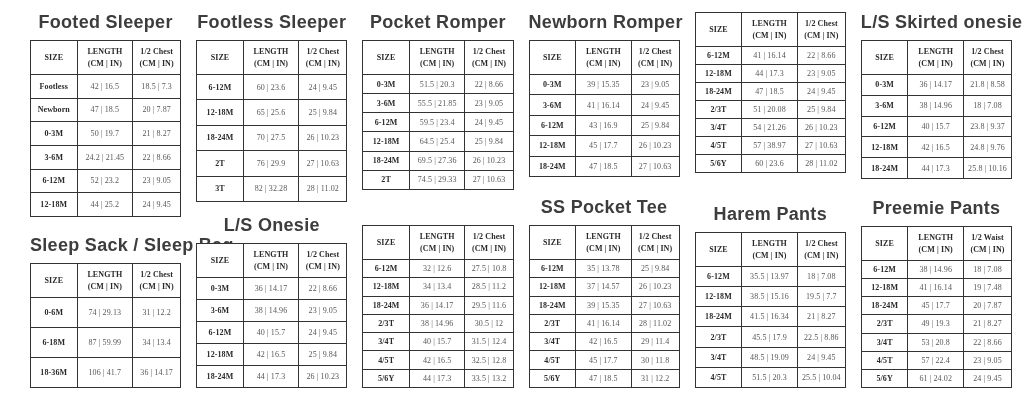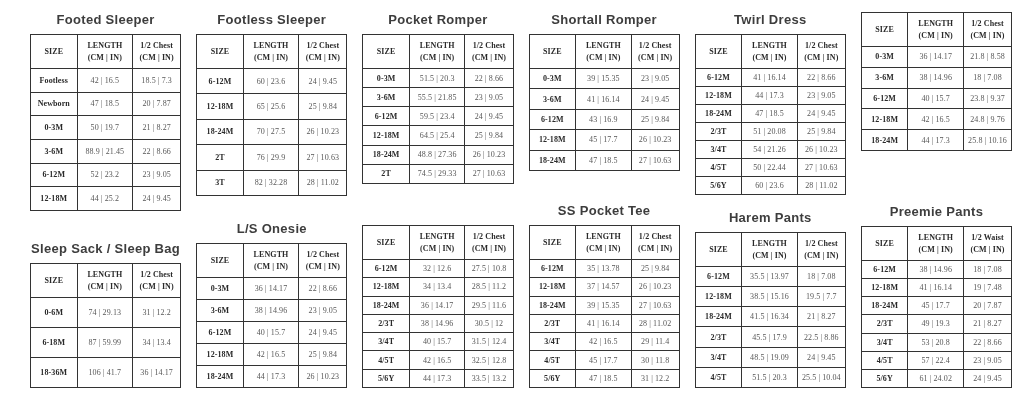--- a/index.html
+++ b/index.html
@@ -18,21 +18,21 @@
   }
   .chart-column {
     flex: 1 1 0;
     min-width: 0;
     display: flex;
     flex-direction: column;
     justify-content: space-between;
   }
   .chart-block { display: flex; flex-direction: column; }
   .chart-title {
-    font-size: 13px;
+    font-size: 18px;
     font-weight: 600;
     color: var(--title-text, #3d3d3d);
     text-align: center;
     letter-spacing: 0.3px;
     white-space: nowrap;
     margin-bottom: 7px;
   }
   .size-table {
     width: 100%;
     border-collapse: collapse;
@@ -113,21 +113,21 @@
               <td class="value-cell">47 | 18.5</td>
               <td class="value-cell">20 | 7.87</td>
             </tr>
             <tr class="data-row">
               <th class="size-cell">0-3M</th>
               <td class="value-cell">50 | 19.7</td>
               <td class="value-cell">21 | 8.27</td>
             </tr>
             <tr class="data-row">
               <th class="size-cell">3-6M</th>
-              <td class="value-cell">88.9 | 21.45</td>
+              <td class="value-cell">24.2 | 21.45</td>
               <td class="value-cell">22 | 8.66</td>
             </tr>
             <tr class="data-row">
               <th class="size-cell">6-12M</th>
               <td class="value-cell">52 | 23.2</td>
               <td class="value-cell">23 | 9.05</td>
             </tr>
             <tr class="data-row">
               <th class="size-cell">12-18M</th>
               <td class="value-cell">44 | 25.2</td>
@@ -281,21 +281,21 @@
               <td class="value-cell">59.5 | 23.4</td>
               <td class="value-cell">24 | 9.45</td>
             </tr>
             <tr class="data-row">
               <th class="size-cell">12-18M</th>
               <td class="value-cell">64.5 | 25.4</td>
               <td class="value-cell">25 | 9.84</td>
             </tr>
             <tr class="data-row">
               <th class="size-cell">18-24M</th>
-              <td class="value-cell">48.8 | 27.36</td>
+              <td class="value-cell">69.5 | 27.36</td>
               <td class="value-cell">26 | 10.23</td>
             </tr>
             <tr class="data-row">
               <th class="size-cell">2T</th>
               <td class="value-cell">74.5 | 29.33</td>
               <td class="value-cell">27 | 10.63</td>
             </tr>
           </tbody>
         </table>
       </section>
@@ -345,21 +345,21 @@
               <th class="size-cell">5/6Y</th>
               <td class="value-cell">44 | 17.3</td>
               <td class="value-cell">33.5 | 13.2</td>
             </tr>
           </tbody>
         </table>
       </section>
     </div>
     <div class="chart-column">
       <section class="chart-block" data-chart-id="shortall-romper">
-        <h2 class="chart-title">Shortall Romper</h2>
+        <h2 class="chart-title">Newborn Romper</h2>
         <table class="size-table">
           <thead>
             <tr class="header-row">
               <th class="header-cell">SIZE</th>
               <th class="header-cell">LENGTH
 (CM | IN)</th>
               <th class="header-cell">1/2 Chest
 (CM | IN)</th>
             </tr>
           </thead>
@@ -439,21 +439,20 @@
               <th class="size-cell">5/6Y</th>
               <td class="value-cell">47 | 18.5</td>
               <td class="value-cell">31 | 12.2</td>
             </tr>
           </tbody>
         </table>
       </section>
     </div>
     <div class="chart-column">
       <section class="chart-block" data-chart-id="twirl-dress">
-        <h2 class="chart-title">Twirl Dress</h2>
         <table class="size-table">
           <thead>
             <tr class="header-row">
               <th class="header-cell">SIZE</th>
               <th class="header-cell">LENGTH
 (CM | IN)</th>
               <th class="header-cell">1/2 Chest
 (CM | IN)</th>
             </tr>
           </thead>
@@ -478,21 +477,21 @@
               <td class="value-cell">51 | 20.08</td>
               <td class="value-cell">25 | 9.84</td>
             </tr>
             <tr class="data-row">
               <th class="size-cell">3/4T</th>
               <td class="value-cell">54 | 21.26</td>
               <td class="value-cell">26 | 10.23</td>
             </tr>
             <tr class="data-row">
               <th class="size-cell">4/5T</th>
-              <td class="value-cell">50 | 22.44</td>
+              <td class="value-cell">57 | 38.97</td>
               <td class="value-cell">27 | 10.63</td>
             </tr>
             <tr class="data-row">
               <th class="size-cell">5/6Y</th>
               <td class="value-cell">60 | 23.6</td>
               <td class="value-cell">28 | 11.02</td>
             </tr>
           </tbody>
         </table>
       </section>
@@ -538,20 +537,21 @@
               <th class="size-cell">4/5T</th>
               <td class="value-cell">51.5 | 20.3</td>
               <td class="value-cell">25.5 | 10.04</td>
             </tr>
           </tbody>
         </table>
       </section>
     </div>
     <div class="chart-column">
       <section class="chart-block" data-chart-id="ls-skirted-onesie">
+        <h2 class="chart-title">L/S Skirted onesie</h2>
         <table class="size-table">
           <thead>
             <tr class="header-row">
               <th class="header-cell">SIZE</th>
               <th class="header-cell">LENGTH
 (CM | IN)</th>
               <th class="header-cell">1/2 Chest
 (CM | IN)</th>
             </tr>
           </thead>

